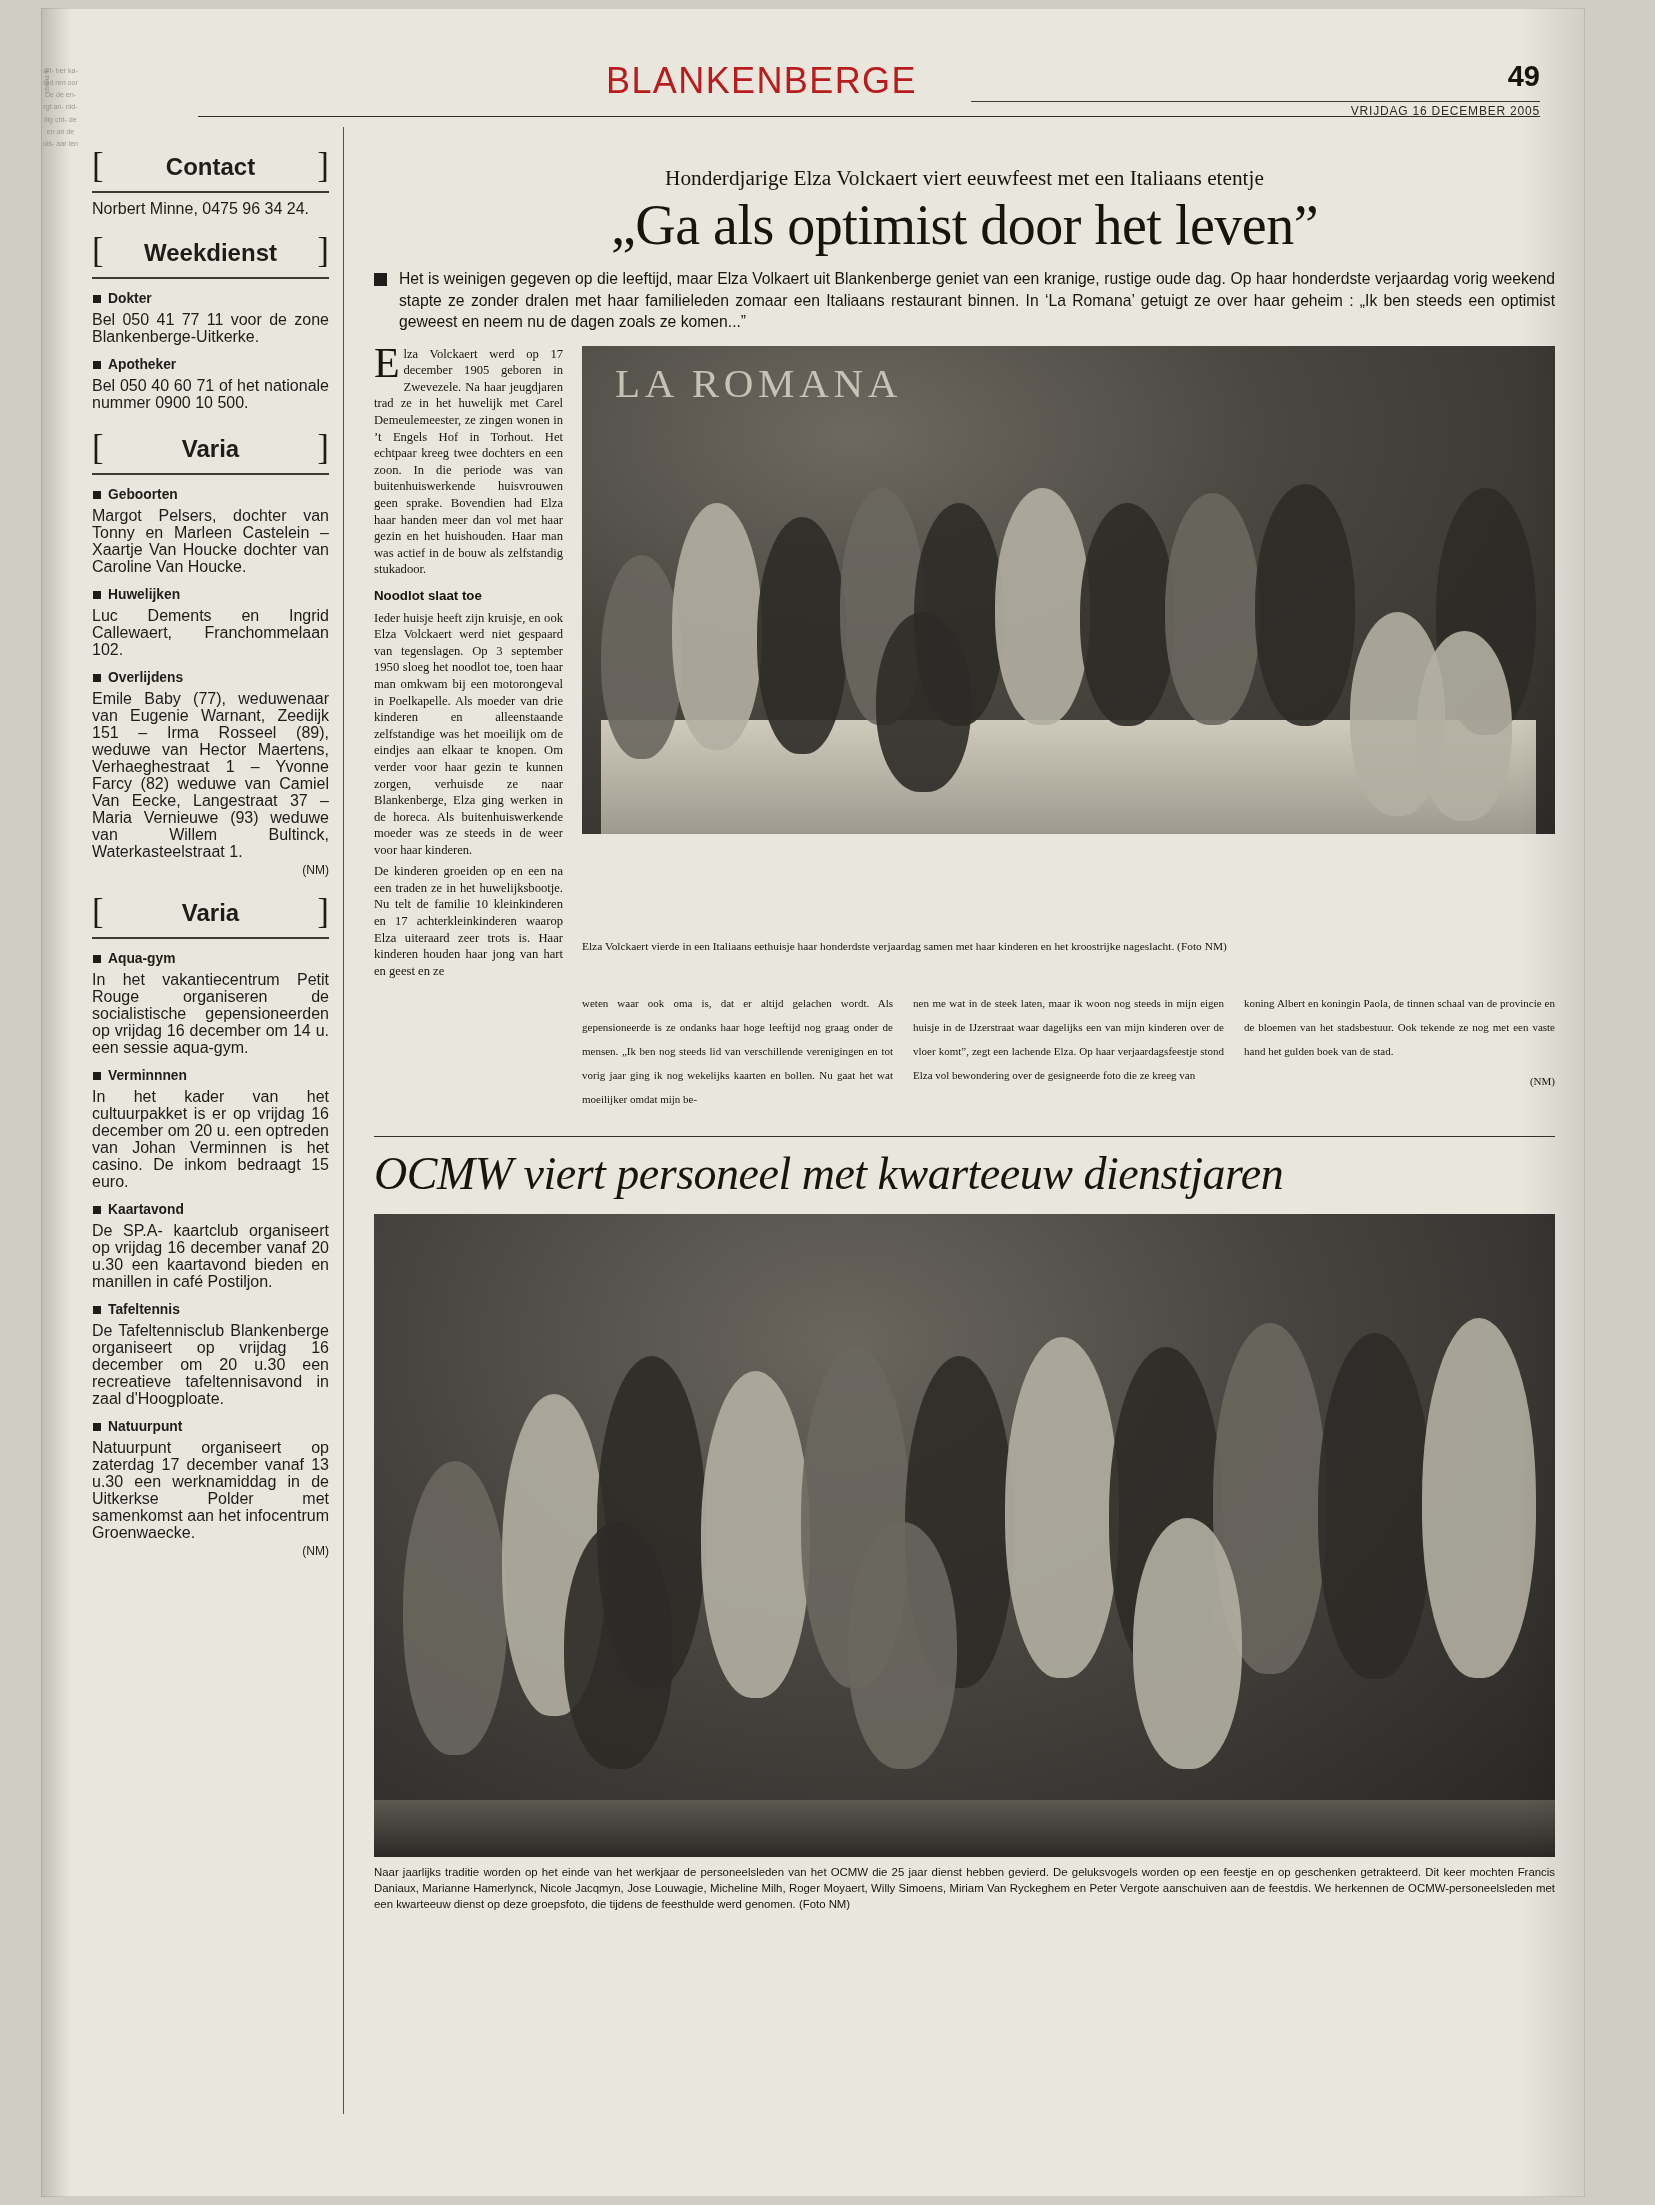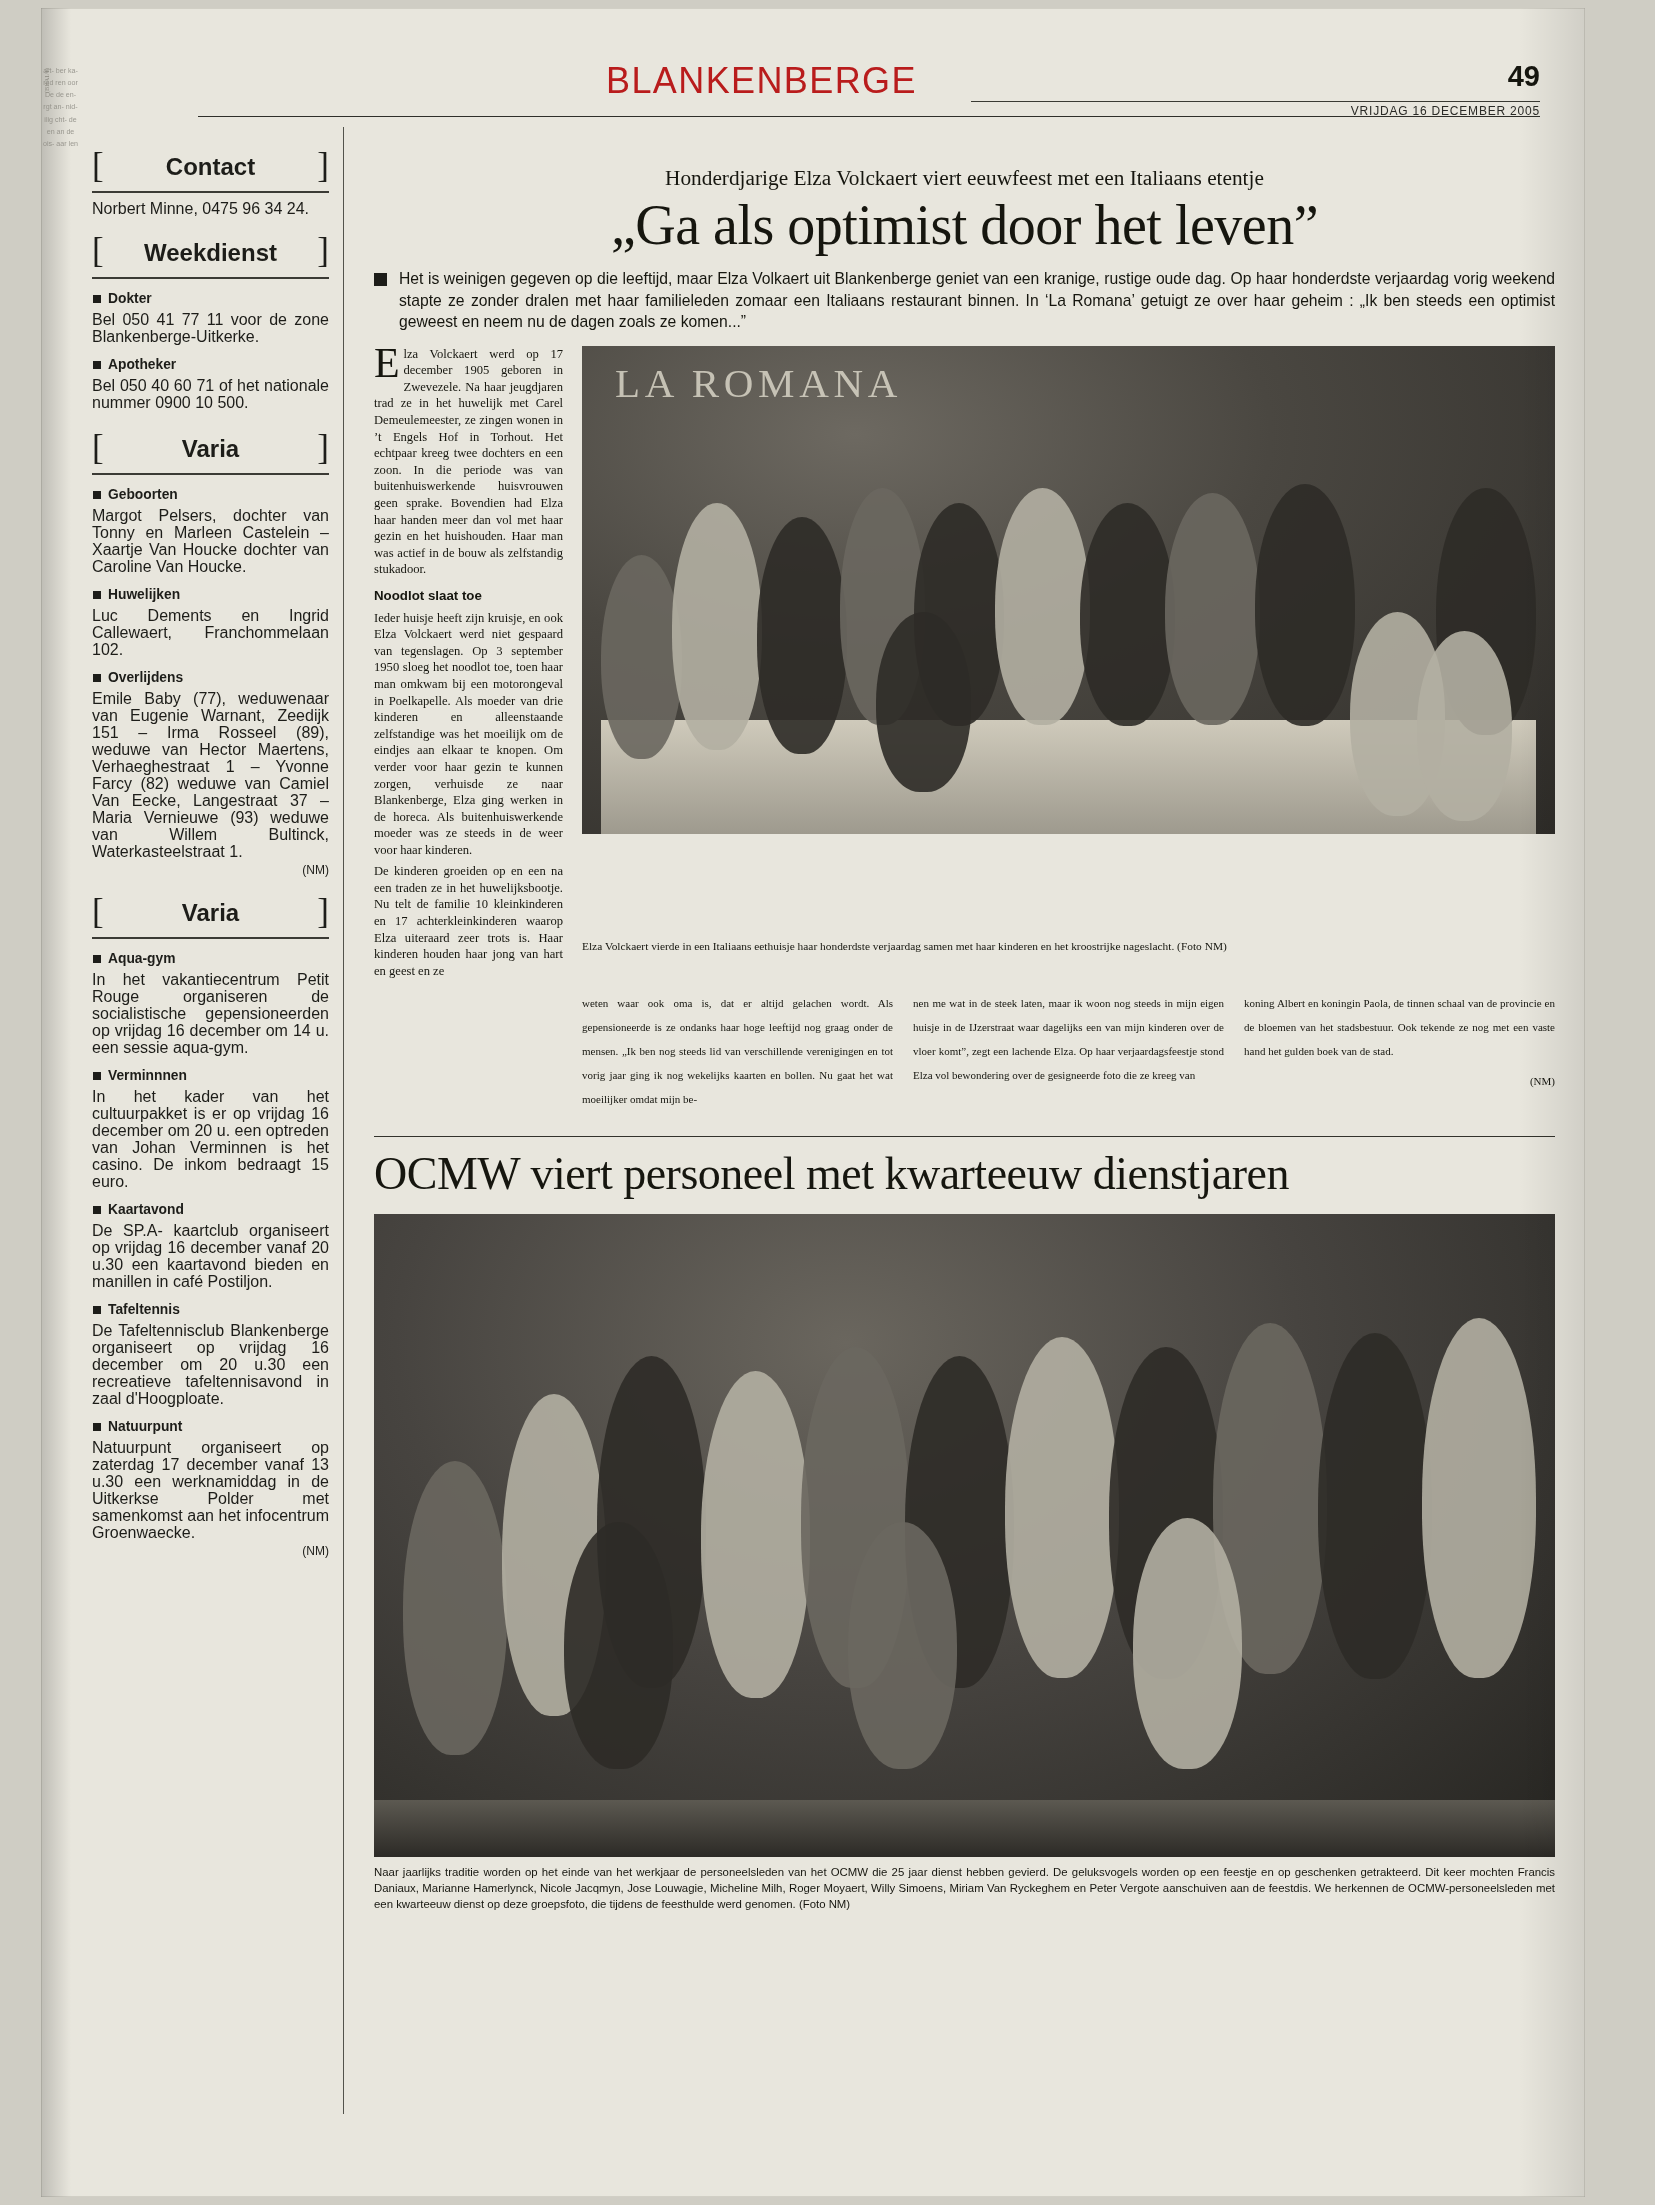--- a/index.html
+++ b/index.html
@@ -291,20 +291,21 @@
     background: #33332c;
   }
   .head2 {
     position: absolute;
     left: 0;
     top: 801px;
     width: 1181px;
     font-size: 46px;
     font-family: "Liberation Serif", serif;
     letter-spacing: -0.5px;
+    font-style: italic;
   }
   .photo2 {
     position: absolute;
     left: 0;
     top: 868px;
     width: 1181px;
     height: 643px;
     background: #3a3833;
     overflow: hidden;
   }

